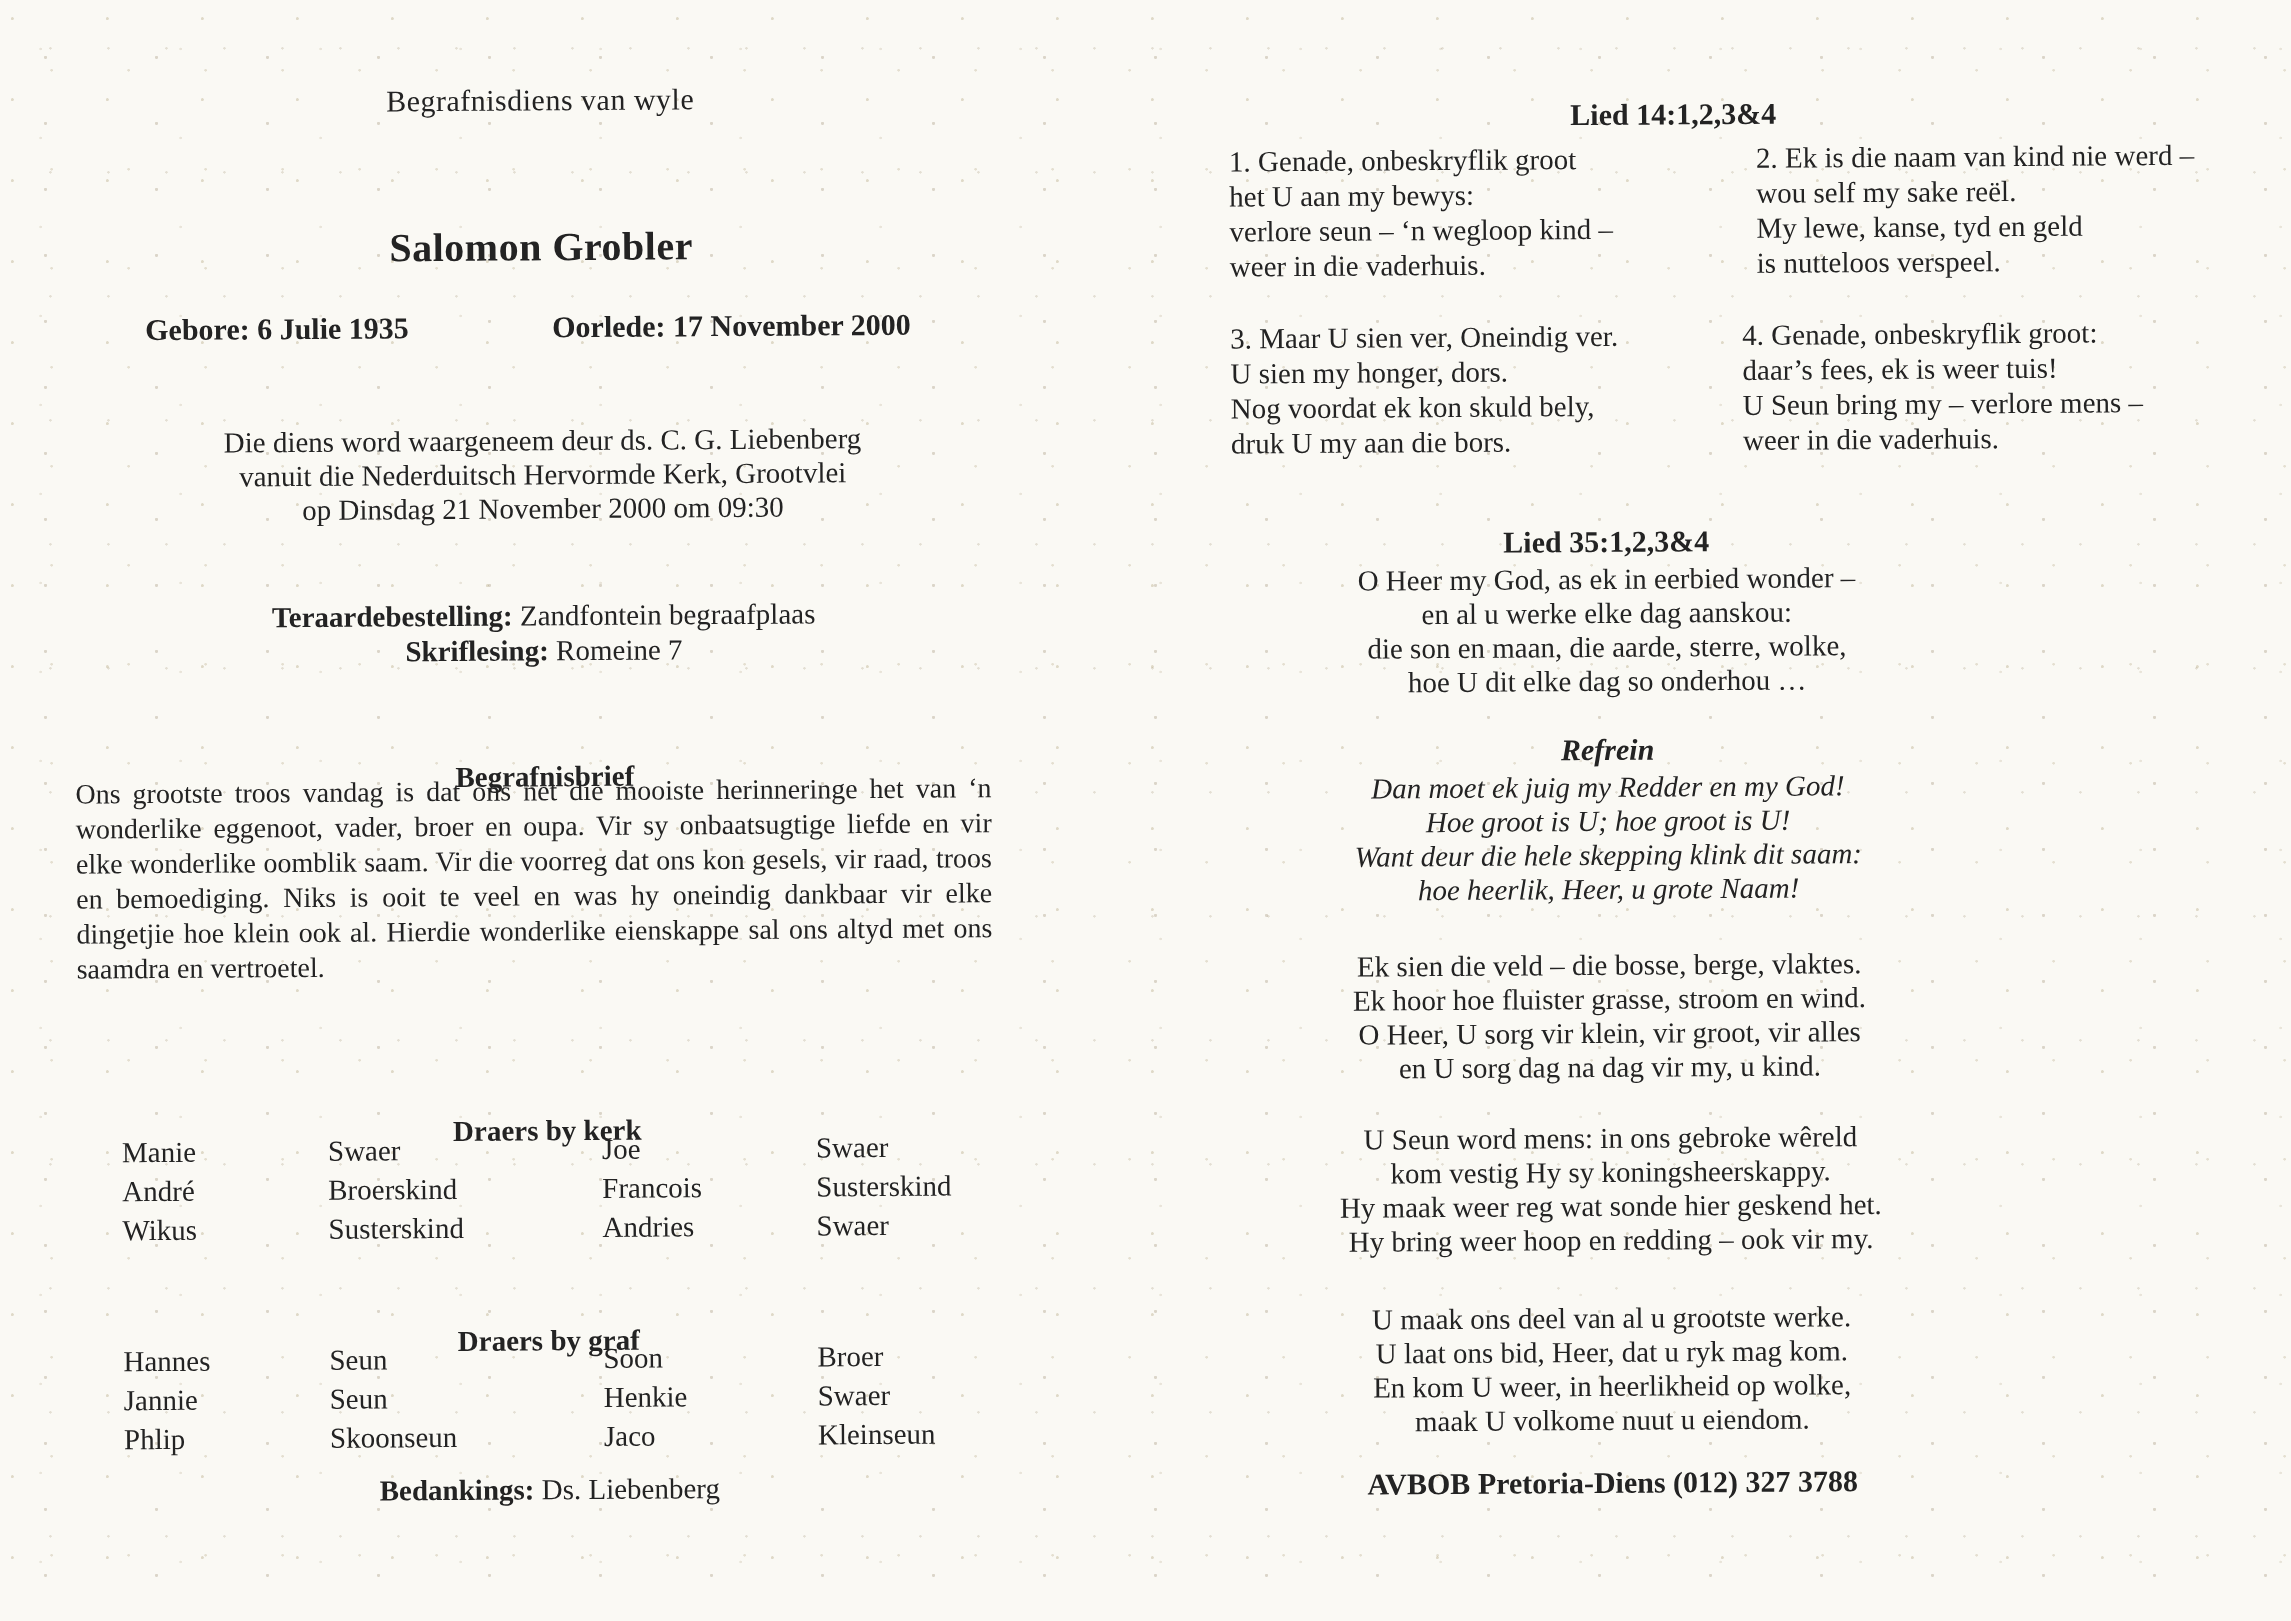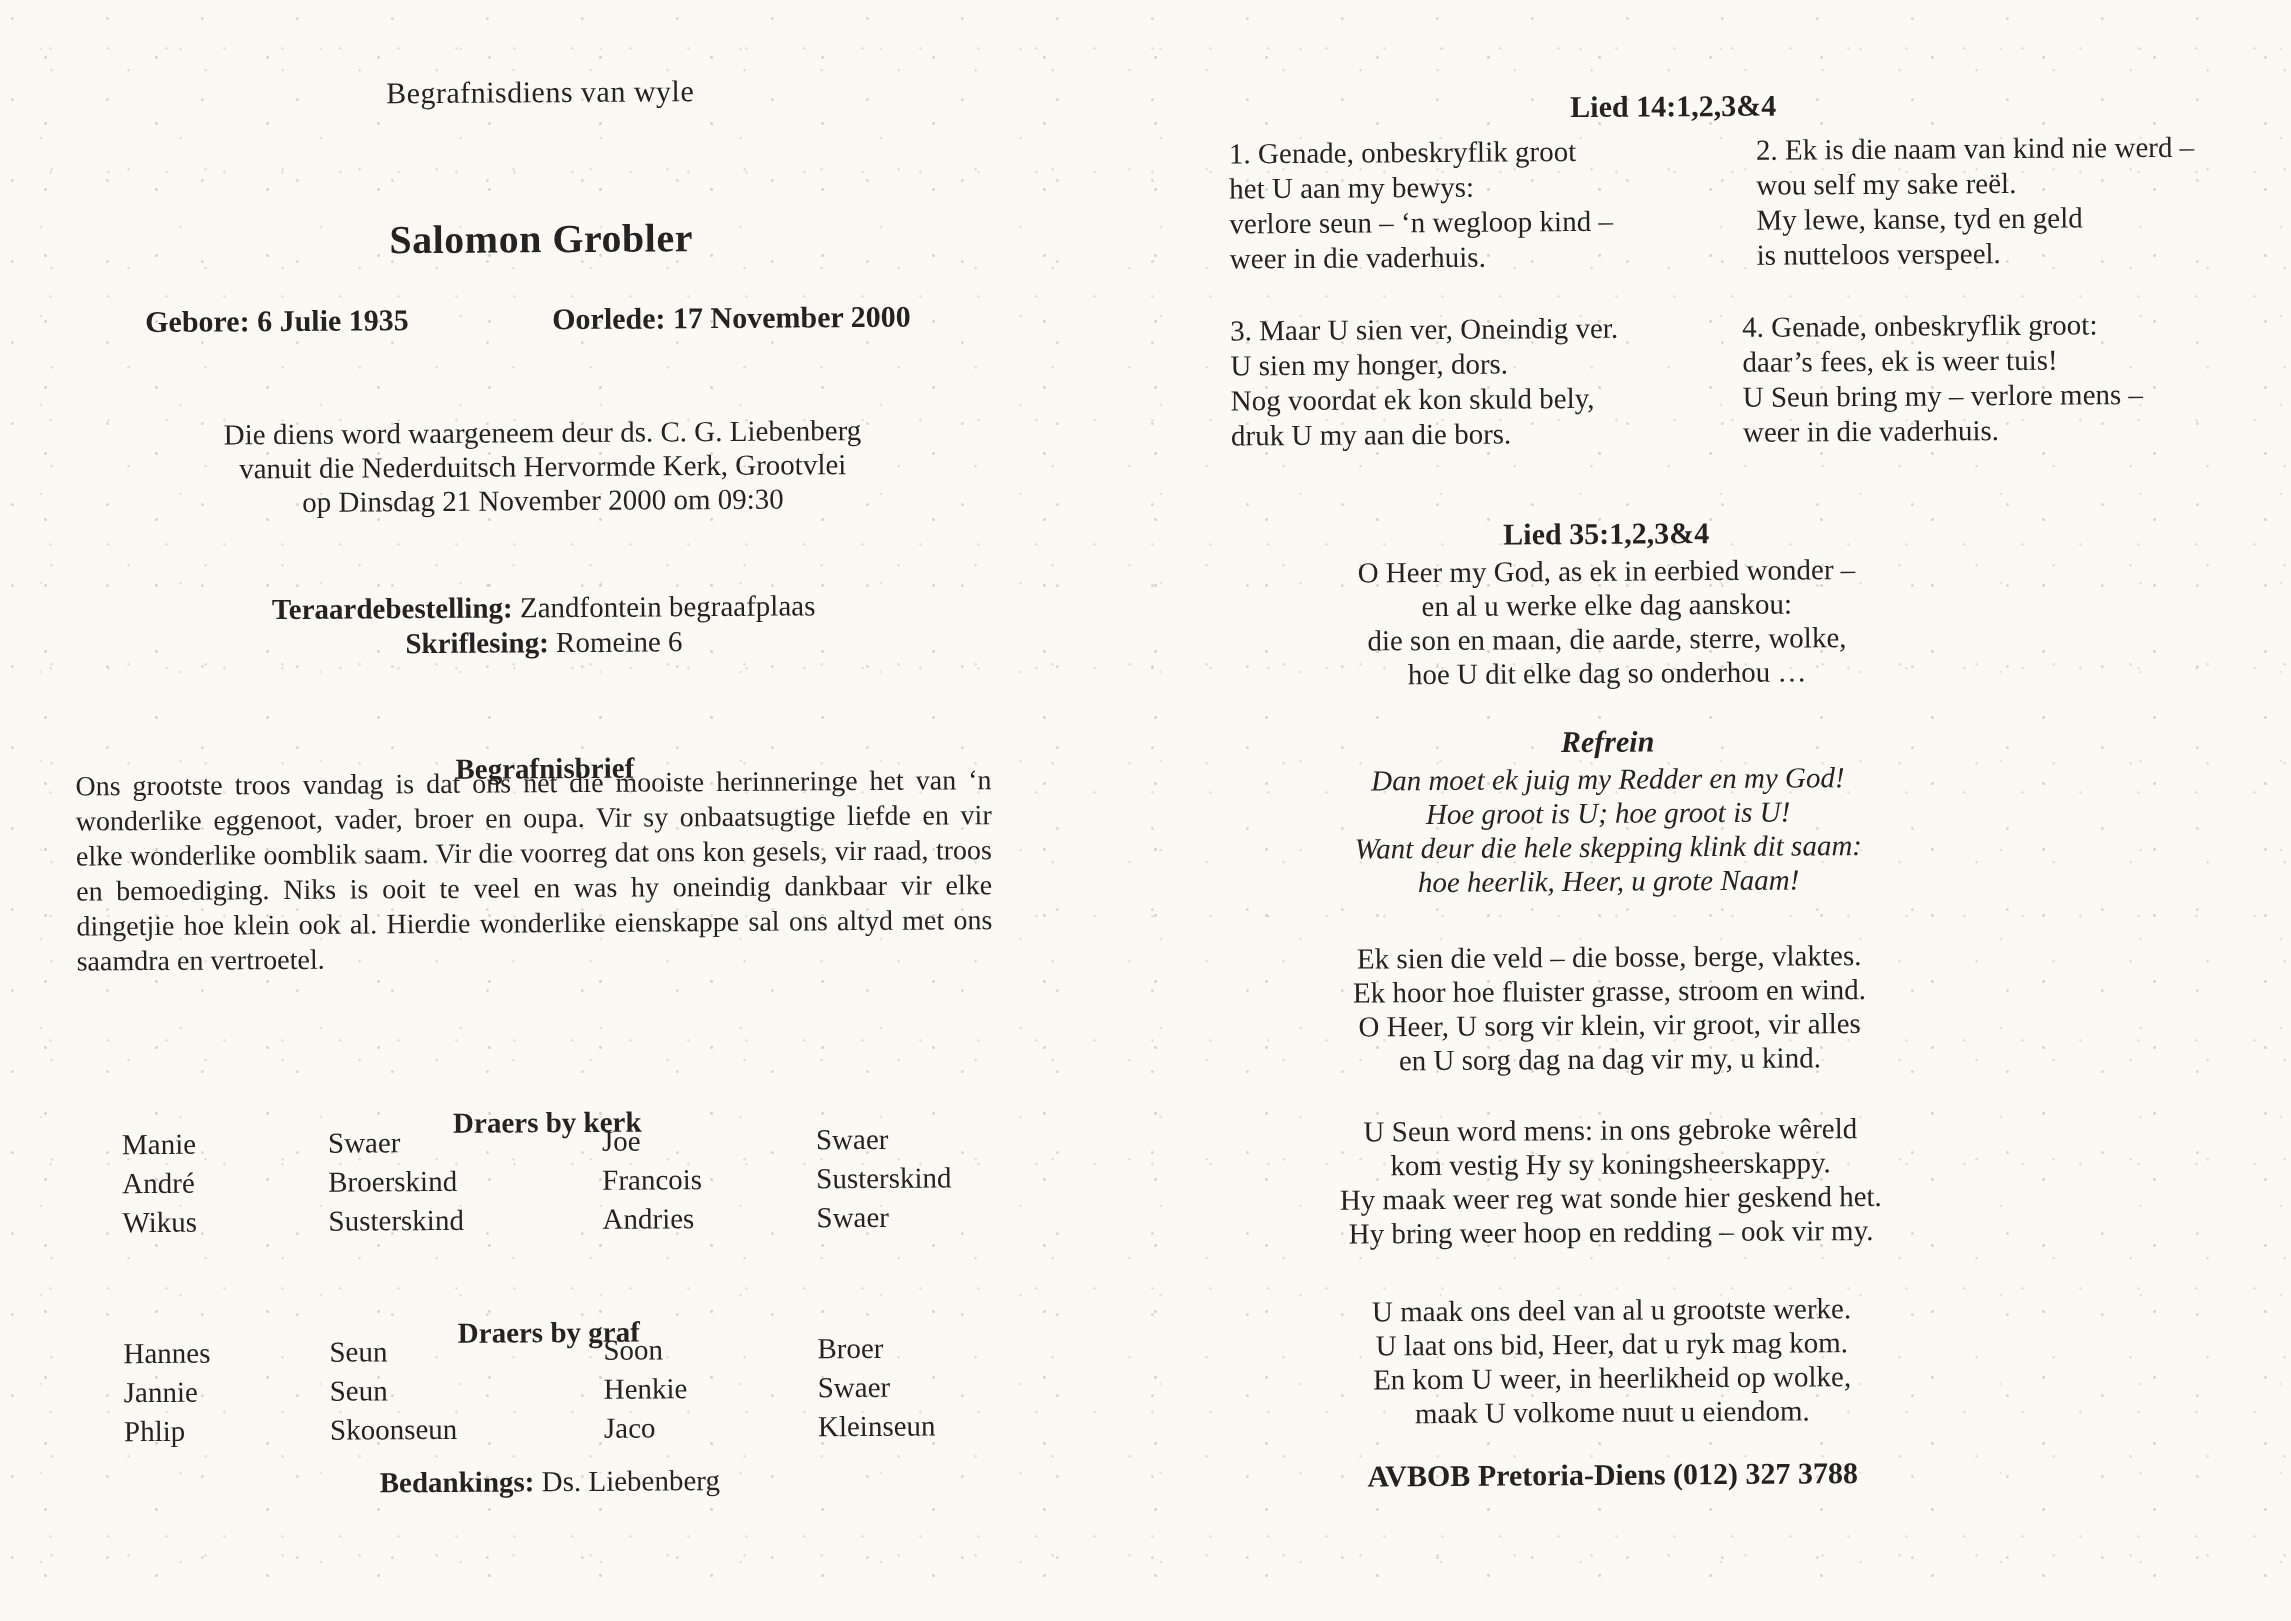--- a/index.html
+++ b/index.html
@@ -10,21 +10,21 @@
     background-color:#faf9f4;
     background-image:
       radial-gradient(circle at 13% 23%, rgba(155,135,85,.28) 1.1px, transparent 1.8px),
       radial-gradient(circle at 67% 71%, rgba(150,130,80,.22) 1px, transparent 1.6px),
       radial-gradient(circle at 41% 87%, rgba(120,100,60,.24) 1.2px, transparent 1.9px),
       radial-gradient(circle at 87% 39%, rgba(125,105,65,.18) 1px, transparent 1.5px),
       radial-gradient(circle at 29% 55%, rgba(140,120,75,.16) 1px, transparent 1.6px);
     background-size:95px 81px,77px 99px,111px 66px,58px 124px,140px 89px;
   }
   .sheet{position:relative;width:2292px;height:1621px;}
-  .page{position:absolute;top:8px;width:1146px;height:1141px;}
+  .page{position:absolute;top:16px;width:1146px;height:1141px;padding-left:24px;}
   .page-inner{position:absolute;inset:0;transform:rotate(-0.4deg);transform-origin:50% 50%;}
   #left-page{left:0;}
   #right-page{left:1146px;}
   .abs{position:absolute;}
   .center{text-align:center;}
   .b{font-weight:bold;}
   
   .hdr{left:78px;width:931px;top:67px;font-size:30px;letter-spacing:0.5px;}
   .deceased{left:78px;width:931px;top:207px;font-size:40px;font-weight:bold;margin:0;letter-spacing:0.5px;}
   .dates{left:0;top:294px;width:1146px;font-size:30px;font-weight:bold;}
@@ -85,21 +85,21 @@
           <div class="ln">op Dinsdag 21 November 2000 om 09:30</div>
         </div>
 
       <div class="abs center kv burial">
         <span class="b">Teraardebestelling:</span>
         <span>Zandfontein begraafplaas</span>
       </div>
 
       <div class="abs center kv scripture">
         <span class="b">Skriflesing:</span>
-        <span>Romeine 6</span>
+        <span>Romeine 7</span>
       </div>
 
       <h2 class="abs center sec-title obit-title">Begrafnisbrief</h2>
 
       <p class="abs obit">Ons grootste troos vandag is dat ons net die mooiste herinneringe het van ‘n wonderlike eggenoot, vader, broer en oupa.  Vir sy onbaatsugtige liefde en vir elke wonderlike oomblik saam.  Vir die voorreg dat ons kon gesels, vir raad, troos en bemoediging.  Niks is ooit te veel en was hy oneindig dankbaar vir elke dingetjie hoe klein ook al.  Hierdie wonderlike eienskappe sal ons altyd met ons saamdra en vertroetel.</p>
 
       <h2 class="abs center sec-title kerk-title">Draers by kerk</h2>
       <div class="abs btable kerk-table">
           <div class="trow">
             <div class="tcell">Manie</div>

